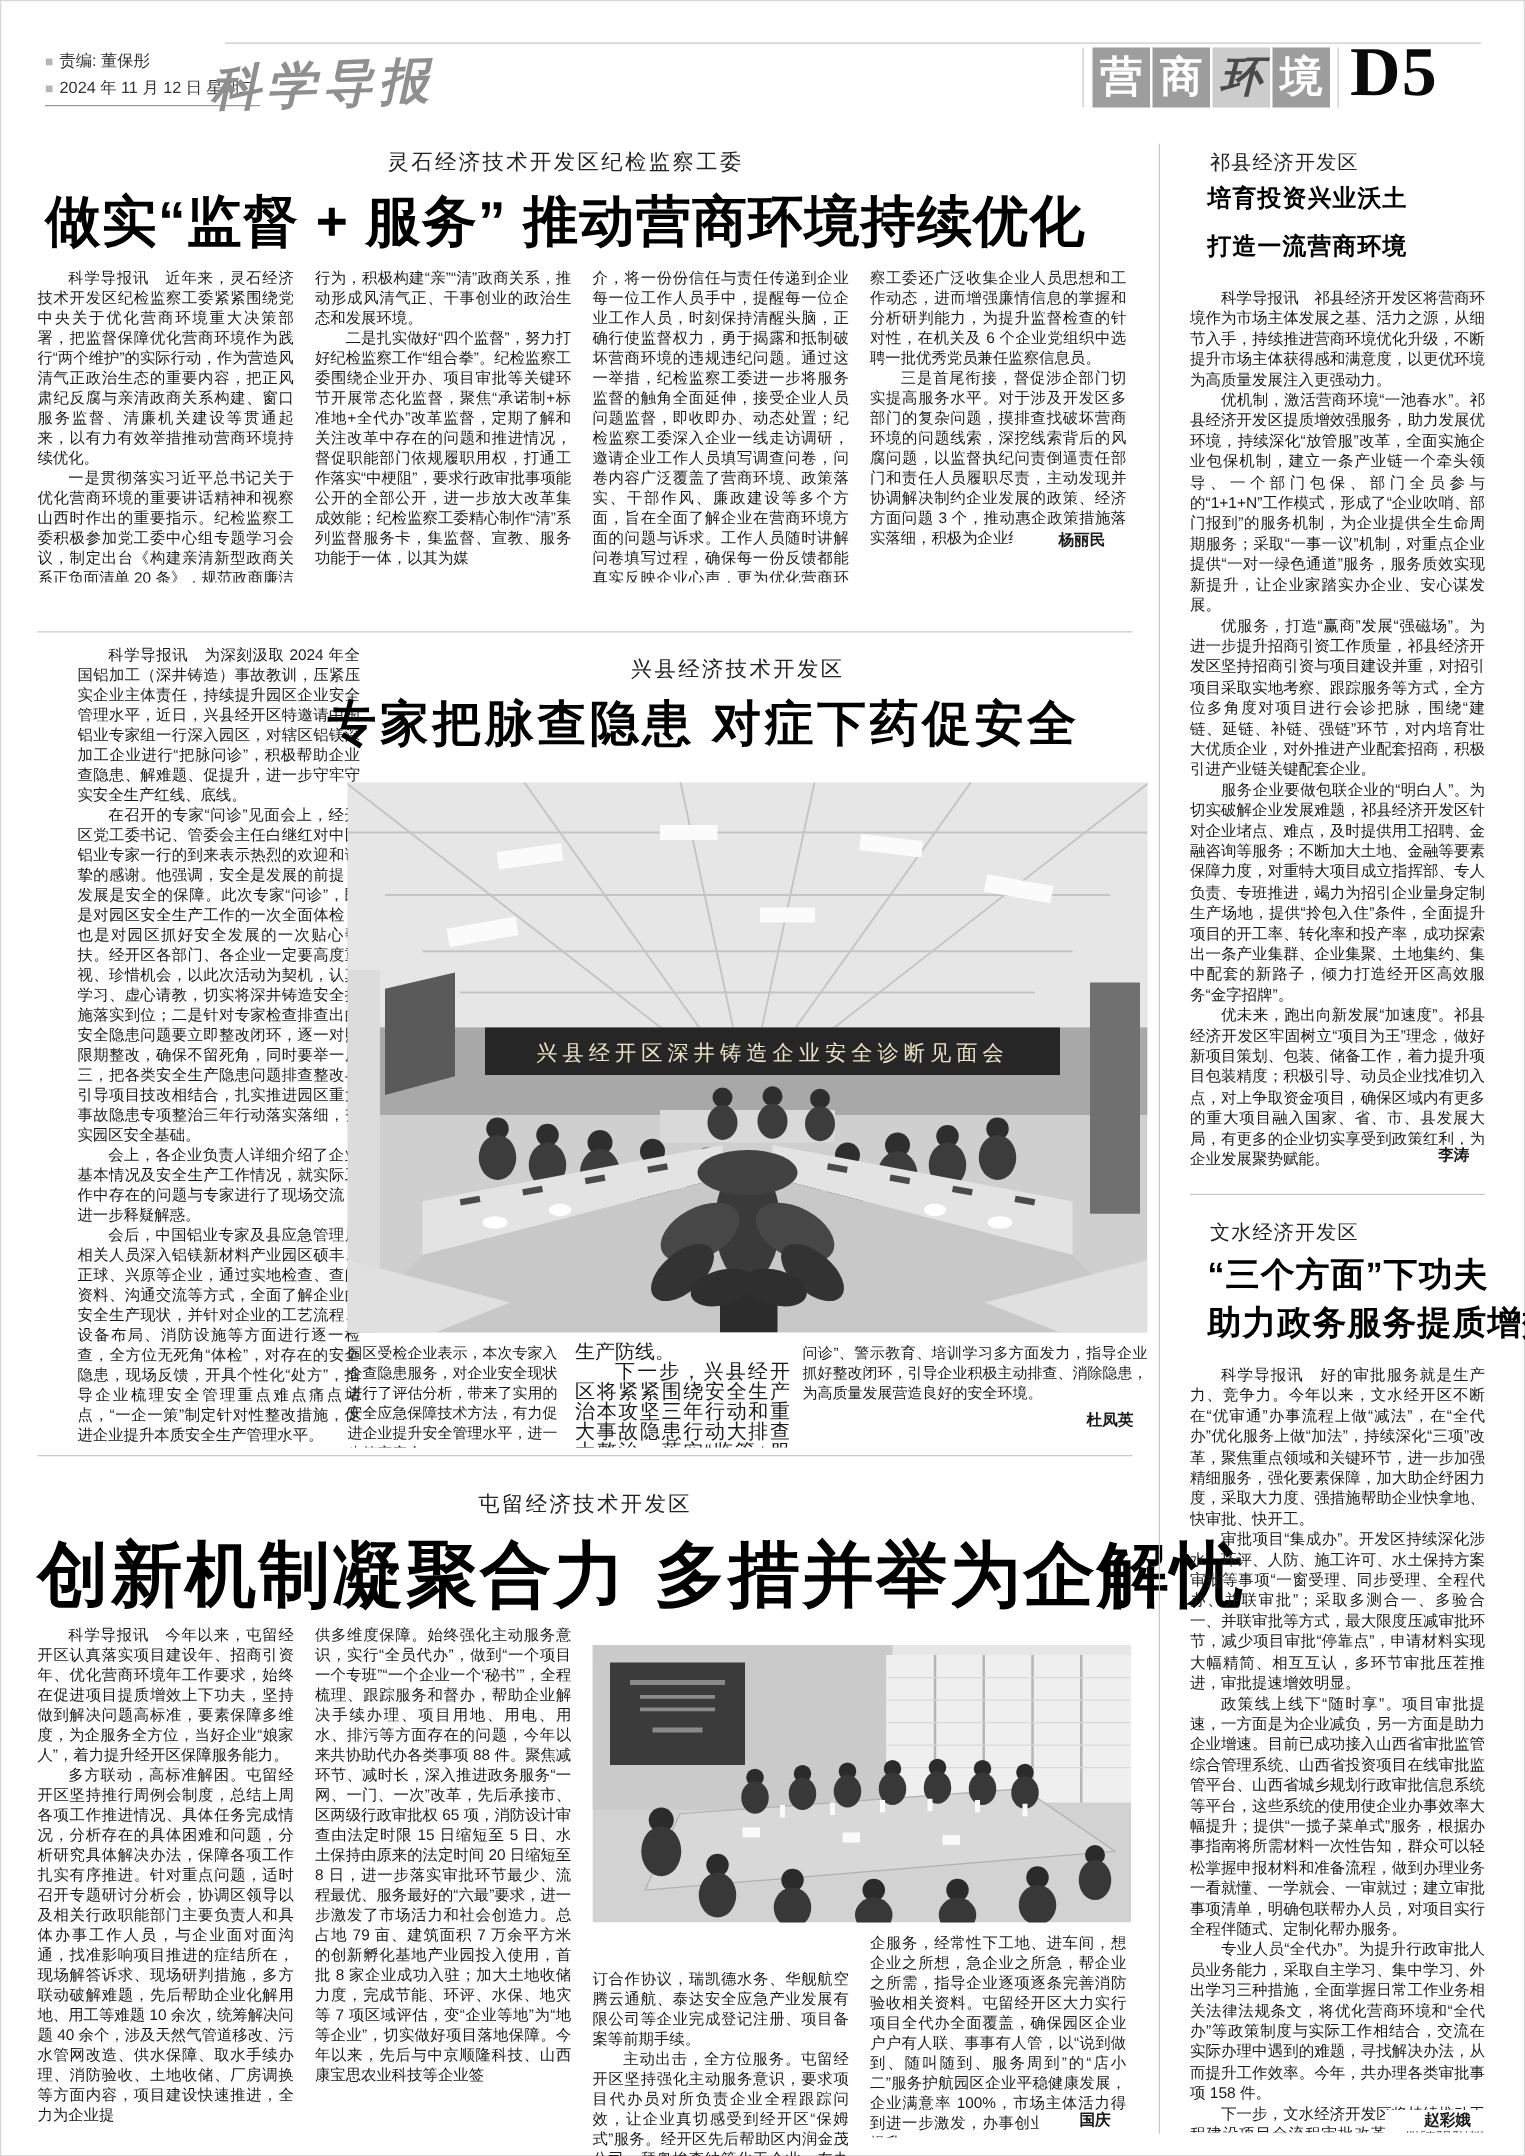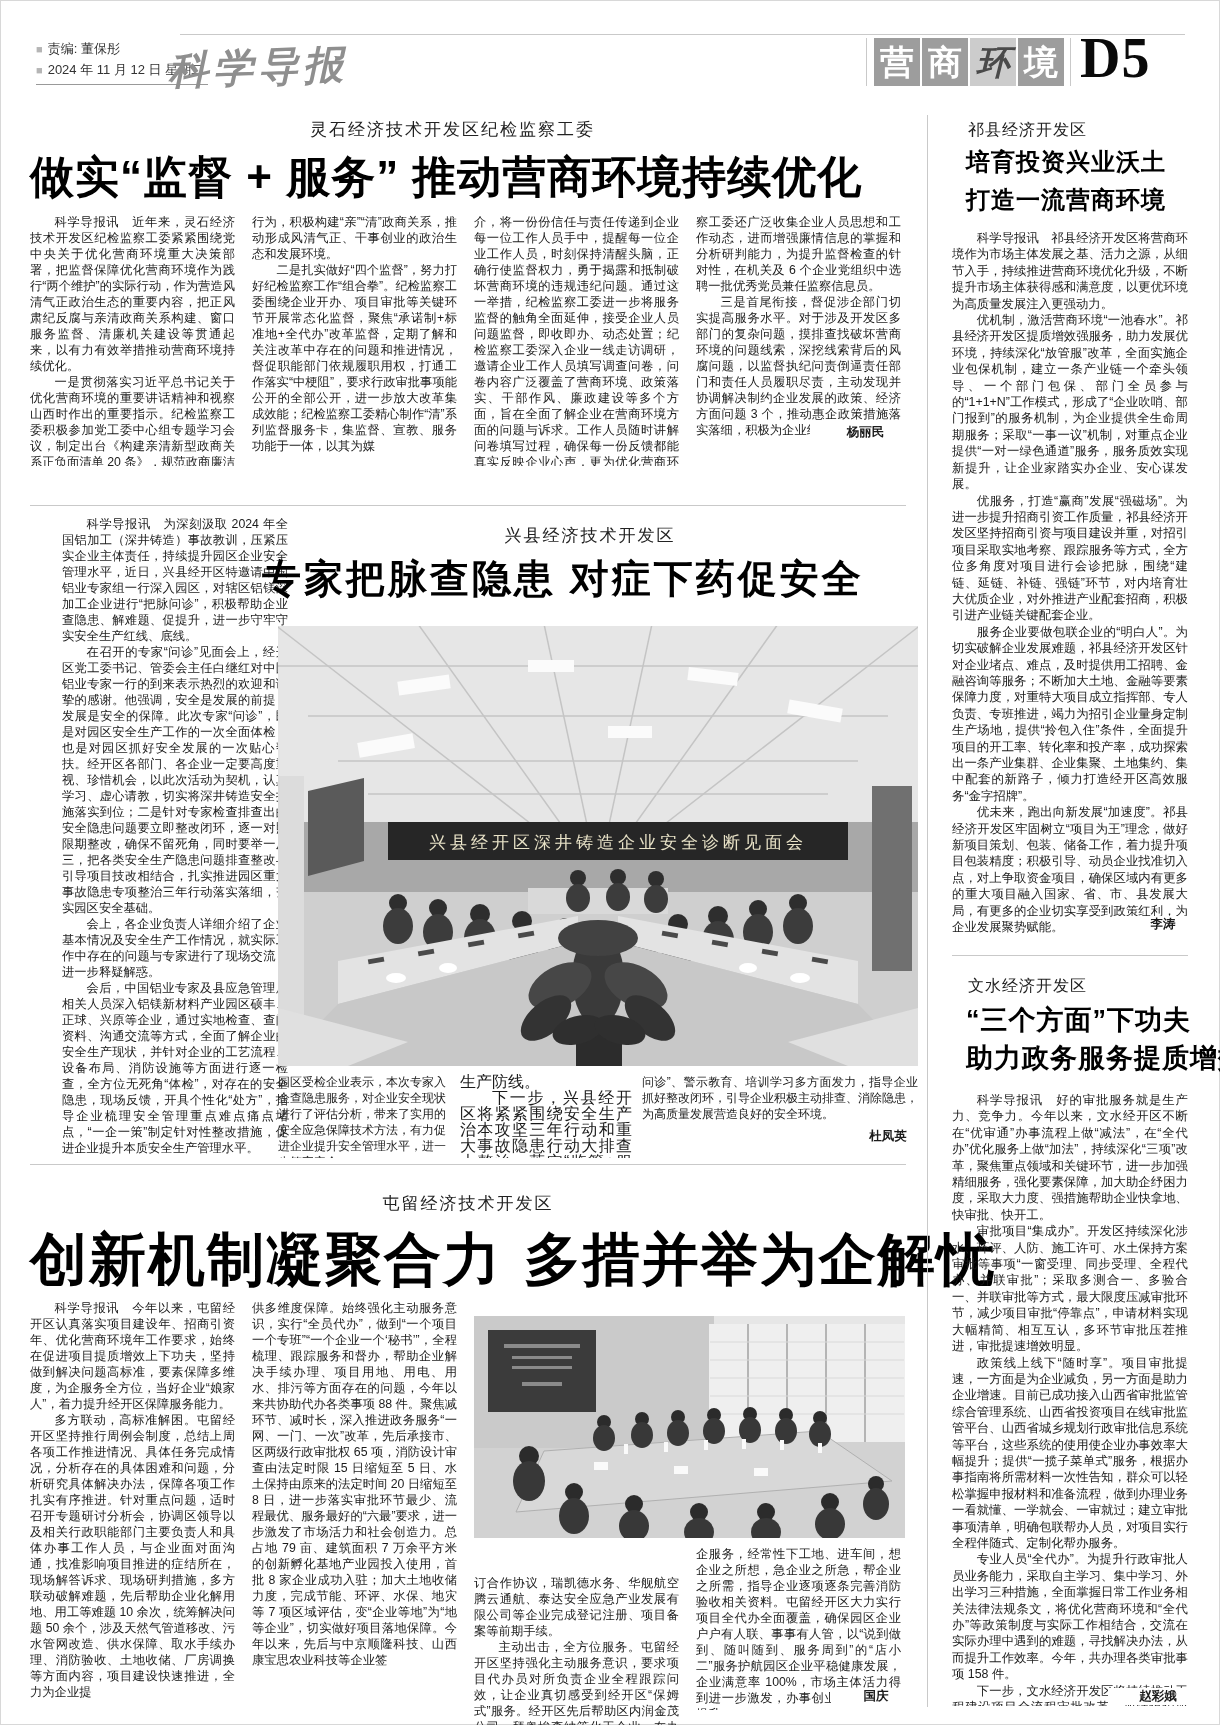--- a/index.html
+++ b/index.html
@@ -16,26 +16,26 @@
             font-weight:bold;font-size:40px;color:#8f8f8f;letter-spacing:5px;transform:rotate(-2deg);}
   .sbox{position:absolute;width:46px;height:48px;background:#9d9d9d;color:#fff;font-size:34px;
         font-weight:bold;line-height:48px;text-align:center;}
   .sbox.light{background:#cccccc;color:#4a4a4a;font-family:"DejaVu Serif",serif;font-style:italic;}
   .pageno{position:absolute;font-family:"Liberation Serif","DejaVu Serif",serif;font-weight:bold;
           font-size:56px;color:#0a0a0a;letter-spacing:1px;}
   
   .kicker{position:absolute;font-size:17px;letter-spacing:2px;color:#222;text-align:center;}
   .kicker.left{text-align:left;letter-spacing:1px;font-size:16px;}
   .headline1{position:absolute;font-size:44px;font-weight:900;letter-spacing:1px;color:#000;
-             text-align:left;white-space:nowrap;}
+             text-align:center;white-space:nowrap;}
   .headline-round{position:absolute;font-size:39px;font-weight:900;letter-spacing:3px;color:#000;
              white-space:nowrap;}
   .headline-serif{position:absolute;font-family:"DejaVu Serif","Liberation Serif",serif;font-size:57px;
              font-weight:900;letter-spacing:2px;color:#000;text-align:center;white-space:nowrap;}
-  .rhead{position:absolute;font-size:24px;font-weight:900;letter-spacing:1px;color:#000;white-space:nowrap;}
+  .rhead{position:absolute;font-size:19px;font-weight:900;letter-spacing:1px;color:#000;white-space:nowrap;}
   
   .col{position:absolute;font-size:12.3px;line-height:16px;text-align:justify;overflow:hidden;}
   .rcol{font-size:12.4px;line-height:16.4px;}
   .para{margin:0;text-indent:2em;text-align:justify;}
   .cont .para:first-child{text-indent:0;}
   .lead{font-weight:normal;}
   .byline-abs{position:absolute;font-weight:bold;font-size:12.5px;background:#fff;padding-left:10px;
               text-align:center;}
   svg{display:block;}
 </style>
@@ -214,21 +214,21 @@
 
   <div class="hline" style="left:30px;top:1164px;width:876px;"></div>
 
   <div>
     <div class="kicker" style="left:30px;top:1192px;width:876px;">屯留经济技术开发区</div>
     <div class="headline-serif" style="left:30px;top:1222px;width:876px;">创新机制凝聚合力  多措并举为企解忧</div>
 
     <div class="col" style="left:30px;top:1300px;width:205px;height:410px;">
       <p class="para"><b class="lead">科学导报讯　</b><span>今年以来，屯留经开区认真落实项目建设年、招商引资年、优化营商环境年工作要求，始终在促进项目提质增效上下功夫，坚持做到解决问题高标准，要素保障多维度，为企服务全方位，当好企业“娘家人”，着力提升经开区保障服务能力。</span></p>
       <div>
-          <p class="para">多方联动，高标准解困。屯留经开区坚持推行周例会制度，总结上周各项工作推进情况、具体任务完成情况，分析存在的具体困难和问题，分析研究具体解决办法，保障各项工作扎实有序推进。针对重点问题，适时召开专题研讨分析会，协调区领导以及相关行政职能部门主要负责人和具体办事工作人员，与企业面对面沟通，找准影响项目推进的症结所在，现场解答诉求、现场研判措施，多方联动破解难题，先后帮助企业化解用地、用工等难题 10 余次，统筹解决问题 50 余个，涉及天然气管道移改、污水管网改造、供水保障、取水手续办理、消防验收、土地收储、厂房调换等方面内容，项目建设快速推进，全力为企业提</p>
+          <p class="para">多方联动，高标准解困。屯留经开区坚持推行周例会制度，总结上周各项工作推进情况、具体任务完成情况，分析存在的具体困难和问题，分析研究具体解决办法，保障各项工作扎实有序推进。针对重点问题，适时召开专题研讨分析会，协调区领导以及相关行政职能部门主要负责人和具体办事工作人员，与企业面对面沟通，找准影响项目推进的症结所在，现场解答诉求、现场研判措施，多方联动破解难题，先后帮助企业化解用地、用工等难题 10 余次，统筹解决问题 40 余个，涉及天然气管道移改、污水管网改造、供水保障、取水手续办理、消防验收、土地收储、厂房调换等方面内容，项目建设快速推进，全力为企业提</p>
         </div>
     </div>
     <div class="col cont" style="left:252px;top:1300px;width:205px;height:410px;">
         <p class="para">供多维度保障。始终强化主动服务意识，实行“全员代办”，做到“一个项目一个专班”“一个企业一个‘秘书’”，全程梳理、跟踪服务和督办，帮助企业解决手续办理、项目用地、用电、用水、排污等方面存在的问题，今年以来共协助代办各类事项 88 件。聚焦减环节、减时长，深入推进政务服务“一网、一门、一次”改革，先后承接市、区两级行政审批权 65 项，消防设计审查由法定时限 15 日缩短至 5 日、水土保持由原来的法定时间 20 日缩短至 8 日，进一步落实审批环节最少、流程最优、服务最好的“六最”要求，进一步激发了市场活力和社会创造力。总占地 79 亩、建筑面积 7 万余平方米的创新孵化基地产业园投入使用，首批 8 家企业成功入驻；加大土地收储力度，完成节能、环评、水保、地灾等 7 项区域评估，变“企业等地”为“地等企业”，切实做好项目落地保障。今年以来，先后与中京顺隆科技、山西康宝思农业科技等企业签</p>
       </div>
 
     <div class="abs" style="left:474px;top:1316px;width:431px;height:222px;">
       <svg viewBox="0 0 431 222" width="431" height="222">
         <rect width="431" height="222" fill="#d2d2d2"></rect>
         <rect width="431" height="18" fill="#e6e6e6"></rect>

